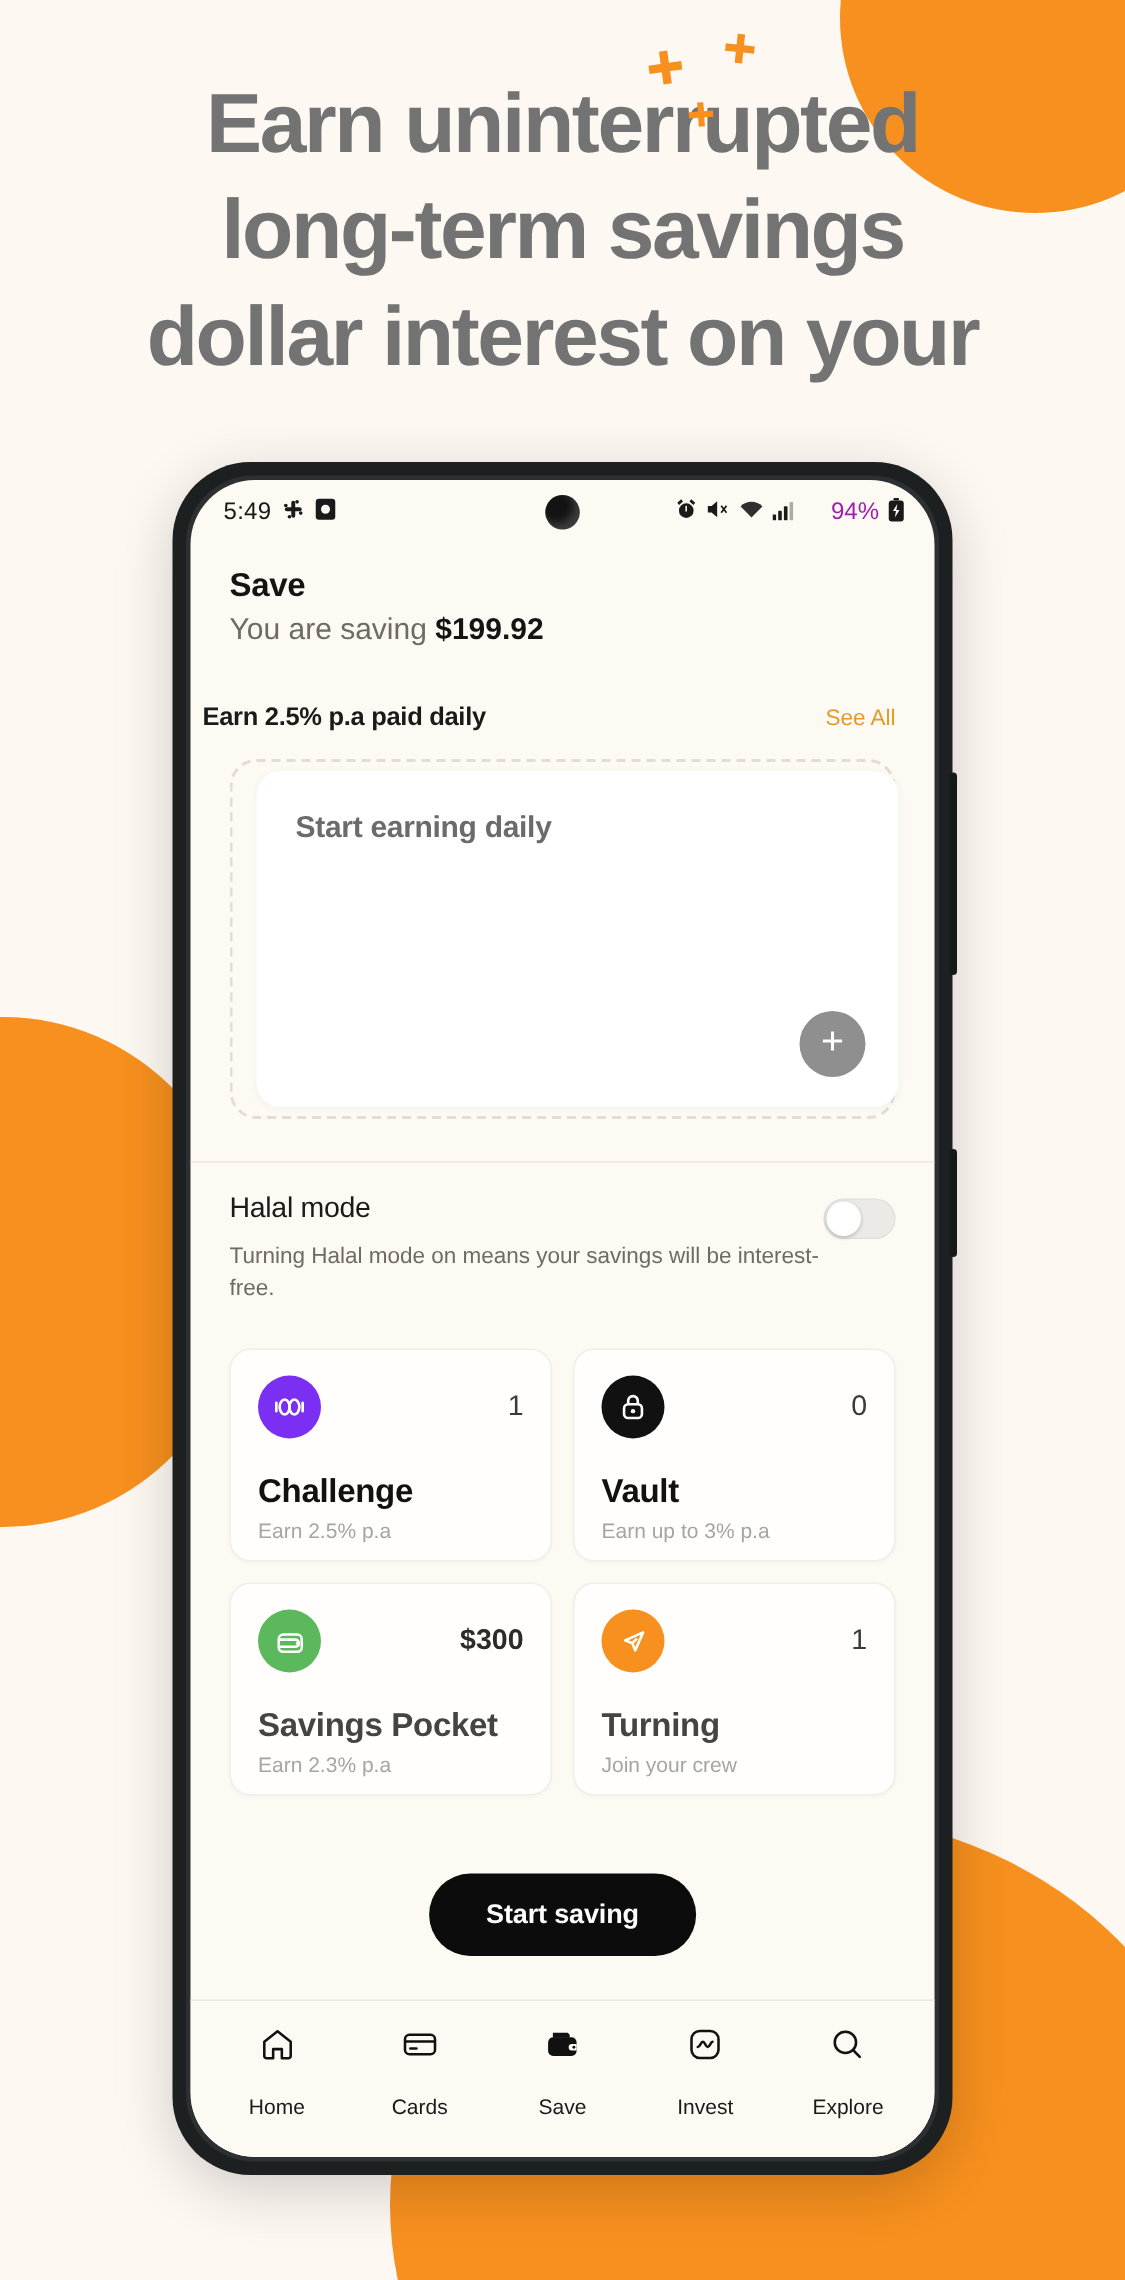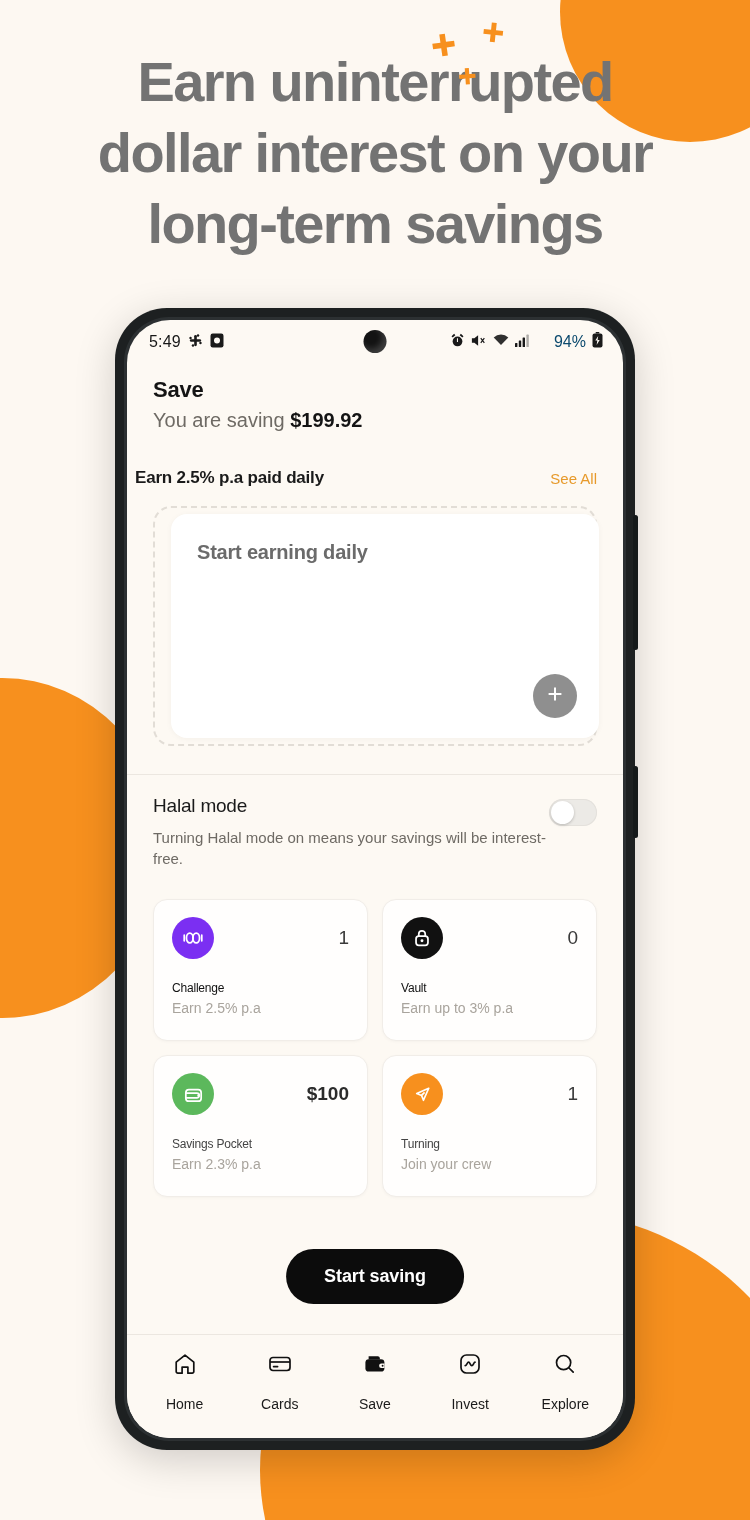--- a/index.html
+++ b/index.html
@@ -79,21 +79,21 @@
     padding: 0 22px;
     position: relative;
     flex: none;
   }
   .sb-left { display: flex; align-items: center; gap: 7px; }
   .sb-time { font-size: 16px; font-weight: 400; color: #181818; letter-spacing: 0.2px; }
   .sb-right {
     position: absolute; right: 20px; top: 0; height: 44px;
     display: flex; align-items: center; gap: 6px;
   }
-  .sb-pct { font-size: 16px; color: #0c4a6e; margin-left: 19px; }
+  .sb-pct { font-size: 16px; color: #a21caf; margin-left: 19px; }
   .camera {
     position: absolute; left: 50%; transform: translateX(-50%);
     top: 10px; width: 23px; height: 23px;
     border-radius: 50%; background: #131313;
     box-shadow: inset -4px -4px 6px rgba(255,255,255,0.18);
   }
 
   
   .save-header { padding: 13px 26px 0 26px; flex: none; }
   .save-title { font-size: 22px; font-weight: 700; color: #141414; letter-spacing: -0.2px; }
@@ -167,21 +167,21 @@
     height: 142px;
     box-shadow: 0 1px 3px rgba(0,0,0,0.03);
   }
   .fcard-top { display: flex; align-items: center; justify-content: space-between; }
   .fcard-icon {
     width: 42px; height: 42px; border-radius: 50%;
     display: flex; align-items: center; justify-content: center; flex: none;
   }
   .fcard-count { font-size: 19px; color: #3a3a3a; font-weight: 400; }
   .fcard-count.money { font-weight: 700; color: #2b2b2b; }
-  .fcard-name { font-size: 12px; font-weight: 400; color: #444; margin-top: 22px; letter-spacing: -0.2px; }
+  .fcard-name { font-size: 22px; font-weight: 700; color: #444; margin-top: 22px; letter-spacing: -0.2px; }
   .fcard-sub { font-size: 14px; color: #a9a49d; margin-top: 5px; }
   .fcard-name.dark { color: #111; }
 
   
   .cta {
     position: absolute;
     left: 50%; transform: translateX(-50%);
     bottom: 134px;
     background: #0c0c0c;
     color: #fff;
@@ -221,22 +221,22 @@
     <svg width="30" height="30" viewBox="0 0 34 34">
         <path d="M14.2 3h5.6v8.2H28v5.6h-8.2V25h-5.6v-8.2H6v-5.6h8.2z" fill="#f7901e"></path>
       </svg>
   </div>
   <div class="sparkle" id="sparkle-3">
     <svg width="25" height="25" viewBox="0 0 34 34">
         <path d="M14.2 3h5.6v8.2H28v5.6h-8.2V25h-5.6v-8.2H6v-5.6h8.2z" fill="#f7901e"></path>
       </svg>
   </div>
   <div class="headline">Earn uninterrupted</div>
+  <div class="headline">long-term savings</div>
   <div class="headline">dollar interest on your</div>
-  <div class="headline">long-term savings</div>
 </div>
 
 <div class="phone">
   <div class="side-btn" id="btn-power"></div>
   <div class="side-btn" id="btn-vol"></div>
   <div class="phone-inner">
     <div class="screen">
 
       <div class="statusbar">
         <div class="sb-left">
@@ -367,21 +367,21 @@
 
         <div class="fcard">
           <div class="fcard-top">
             <div class="fcard-icon" style="background:#5cb85c">
               <svg width="23" height="23" viewBox="0 0 24 24" fill="none" stroke="#fff" stroke-width="1.8">
                 <rect x="4" y="7" width="16" height="12" rx="3.2"></rect>
                 <path d="M4 10.5h11.5a2.5 2.5 0 0 1 0 5H4"></path>
                 <circle cx="17" cy="13" r="1.1" fill="#fff" stroke="none"></circle>
               </svg>
             </div>
-            <div class="fcard-count money">$100</div>
+            <div class="fcard-count money">$300</div>
           </div>
           <div class="fcard-name">Savings Pocket</div>
           <div class="fcard-sub">Earn 2.3% p.a</div>
         </div>
 
         <div class="fcard">
           <div class="fcard-top">
             <div class="fcard-icon" style="background:#f7901e">
               <svg width="23" height="23" viewBox="0 0 24 24" fill="none" stroke="#fff" stroke-width="1.8" stroke-linejoin="round">
                 <path d="M18.5 5.5 6 11l5 2 2 5z"></path>

